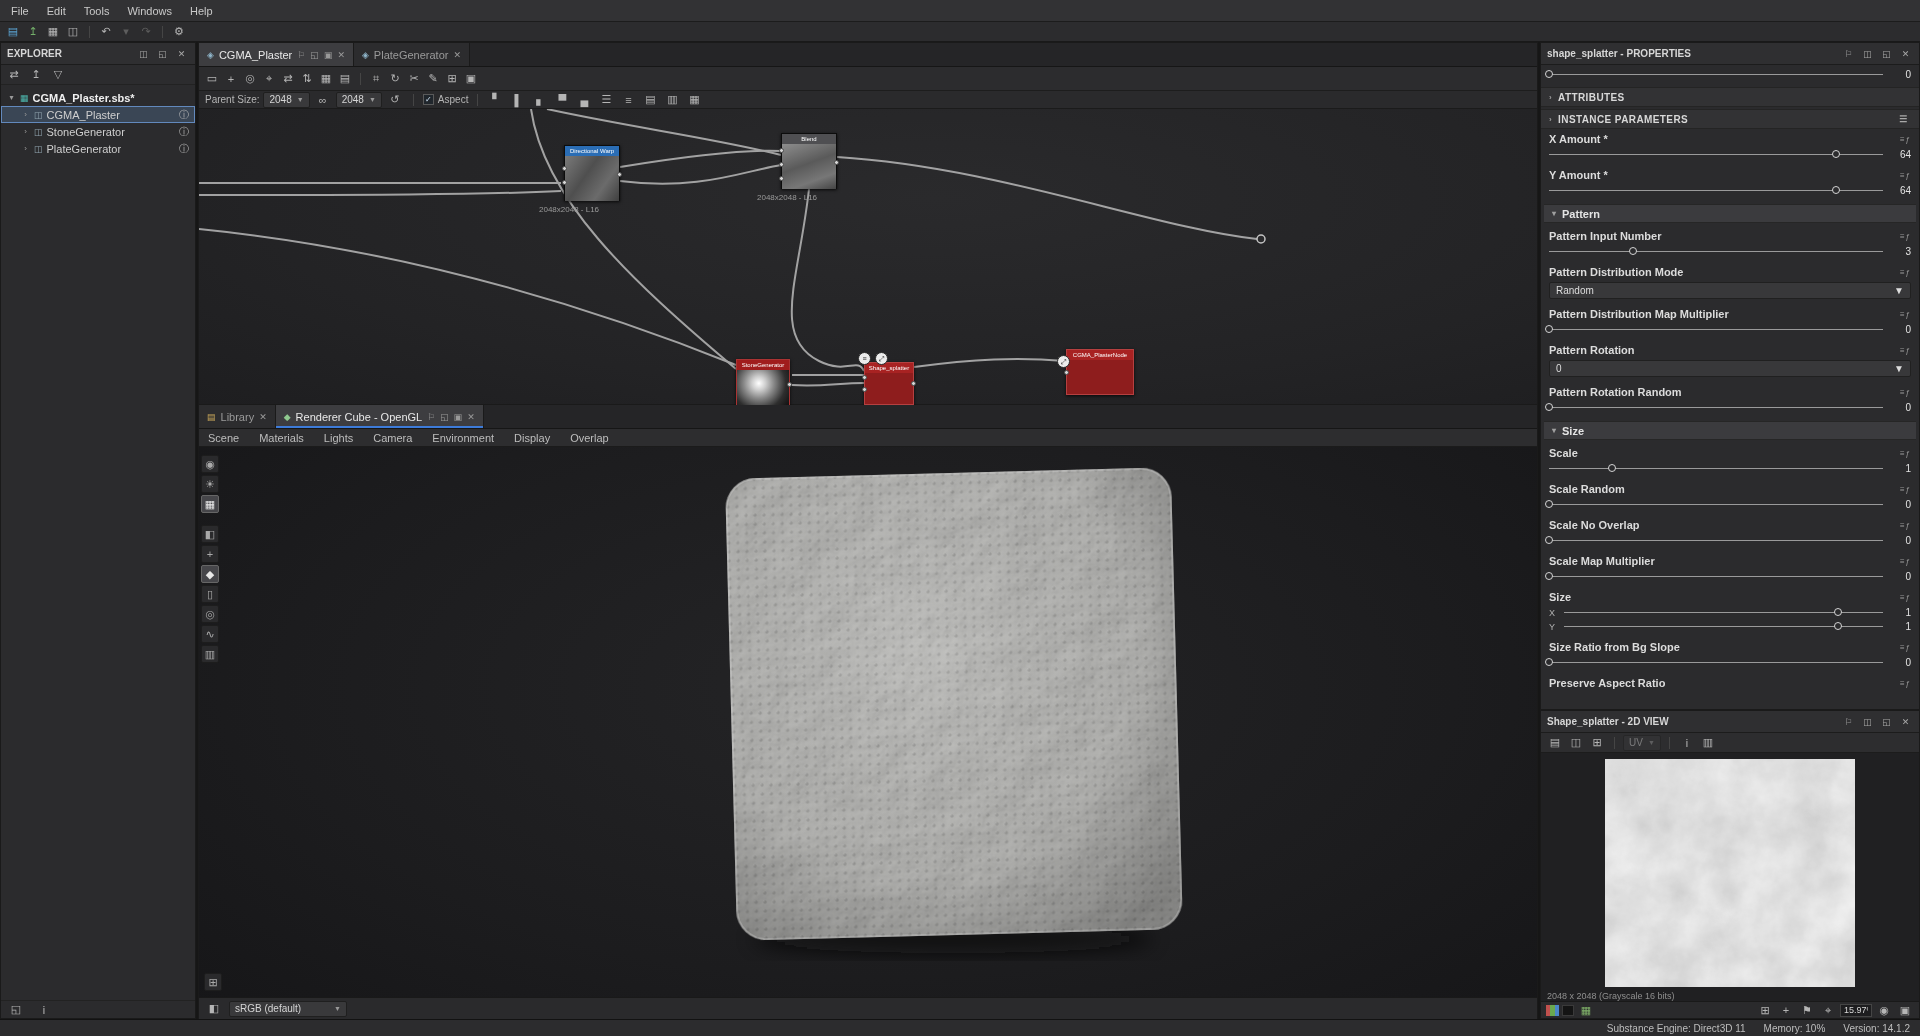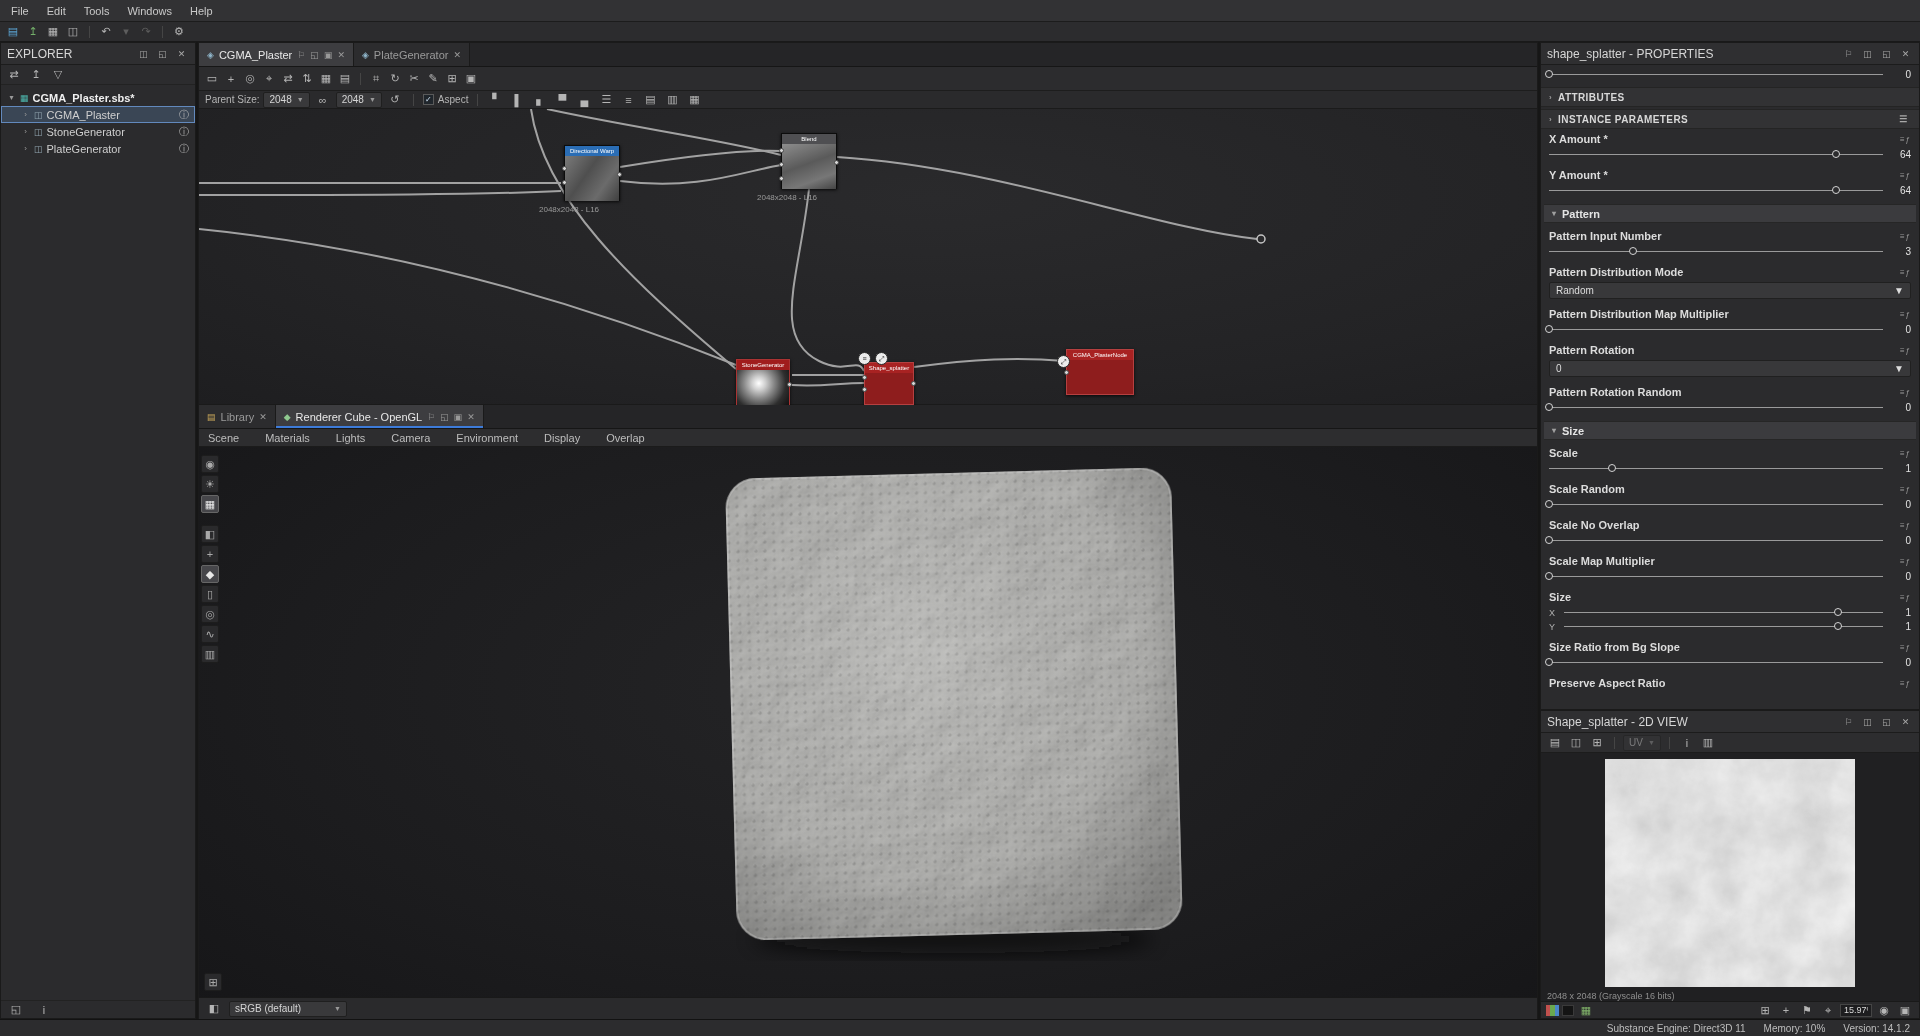--- a/index.html
+++ b/index.html
@@ -11,21 +11,21 @@
   .menubar{left:0;top:0;width:1920px;height:22px;background:#323234;display:flex;align-items:center;padding-left:2px;border-bottom:1px solid #1c1c1c}
   .menu-item{padding:3px 9px;color:#c9c9c9;font-size:11px;cursor:default}
   .toolbar{left:0;top:22px;width:1920px;height:20px;background:#2c2c2e;display:flex;align-items:center;gap:2px;padding-left:4px;border-bottom:1px solid #191919}
   .tbtn{width:18px;height:16px;display:flex;align-items:center;justify-content:center;font-size:11px;color:#b5b5b5}
   .tbtn.blue{color:#5aa2d0}.tbtn.green{color:#74b06a}.tbtn.dim{color:#5d5d5d}
   .vsep{width:1px;height:12px;background:#454545;margin:0 5px}
 
   
   .panel{background:#2b2b2d;border:1px solid #1a1a1a}
   .phead{height:22px;display:flex;align-items:center;gap:4px;padding:0 6px;background:#2f2f31;border-bottom:1px solid #1c1c1c}
-  .phead .ptitle{font-weight:normal;font-size:12px;color:#d6d6d6;white-space:nowrap}
+  .phead .ptitle{font-weight:bold;font-size:10px;color:#d6d6d6;white-space:nowrap}
   .flex1{flex:1}
   .hbtn{width:15px;height:15px;display:flex;align-items:center;justify-content:center;color:#a8a8a8;font-size:9px}
 
   
   .exp-toolbar{height:20px;display:flex;align-items:center;gap:4px;padding:0 4px;border-bottom:1px solid #222;background:#2c2c2e}
   .trow{display:flex;align-items:center;height:17px;gap:4px;padding-left:6px;position:relative;font-size:11px;color:#cfcfcf}
   .trow .arr{width:9px;font-size:8px;color:#9a9a9a;text-align:center}
   .trow .ticon{font-size:9px}
   .trow.child{padding-left:20px}
   .trow.selected{background:#3a4655;box-shadow:inset 0 0 0 1px #6289bd}
@@ -51,21 +51,21 @@
   .nhead{height:10px;font-size:6px;line-height:10px;text-align:center;color:#fff;white-space:nowrap;overflow:hidden;padding:0 1px}
   .nbody{position:relative}
   .pin{position:absolute;width:5px;height:5px;border-radius:50%;background:#d6d6d6;border:1px solid #4a4a4a;z-index:3}
   .nsub{position:absolute;font-size:8px;color:#9a9a9a;text-align:left;white-space:nowrap;z-index:2}
   .badge{position:absolute;width:13px;height:13px;border-radius:50%;background:#ececec;color:#222;font-size:7px;display:flex;align-items:center;justify-content:center;border:1px solid #2a2a2a;z-index:4}
   .thumb-warp{width:100%;height:100%;background:linear-gradient(125deg,#7a7a7a 0%,#4f4f4f 40%,#6b6b6b 70%,#3f3f3f 100%)}
   .thumb-blend{width:100%;height:100%;background:linear-gradient(160deg,#8d8d8d 0%,#5a5a5a 45%,#777 75%,#444 100%)}
   .thumb-sphere{width:100%;height:100%;background:radial-gradient(circle at 42% 38%,#ffffff 0%,#cfcfcf 18%,#8a8a8a 40%,#2e2e2e 72%,#111 100%)}
 
   
-  .vmenu{height:18px;display:flex;align-items:center;gap:8px;background:#2d2d2f;border-bottom:1px solid #1b1b1b}
+  .vmenu{height:18px;display:flex;align-items:center;gap:2px;background:#2d2d2f;border-bottom:1px solid #1b1b1b}
   .vmenu-item{padding:2px 9px;font-size:11px;color:#bdbdbd}
   .vcontent{position:relative;background:radial-gradient(ellipse at 50% 42%,#242426 0%,#1c1c1e 62%,#161618 100%);overflow:hidden}
   .iconstrip{position:absolute;left:2px;top:8px;display:flex;flex-direction:column;gap:2px;z-index:5}
   .sbtn{width:18px;height:18px;display:flex;align-items:center;justify-content:center;color:#a9a9a9;font-size:11px;background:#2a2a2c;border:1px solid #1d1d1d;border-radius:2px}
   .sbtn.active{background:#46464a;color:#e8e8e8;border-color:#666}
   .strip-gap{height:8px}
   .vbottom{position:absolute;left:0;right:0;bottom:0;height:22px;background:#2a2a2c;border-top:1px solid #191919;display:flex;align-items:center;gap:6px;padding:0 6px;z-index:6}
   .floor-btn{position:absolute;left:5px;bottom:28px;z-index:6}
 
   

